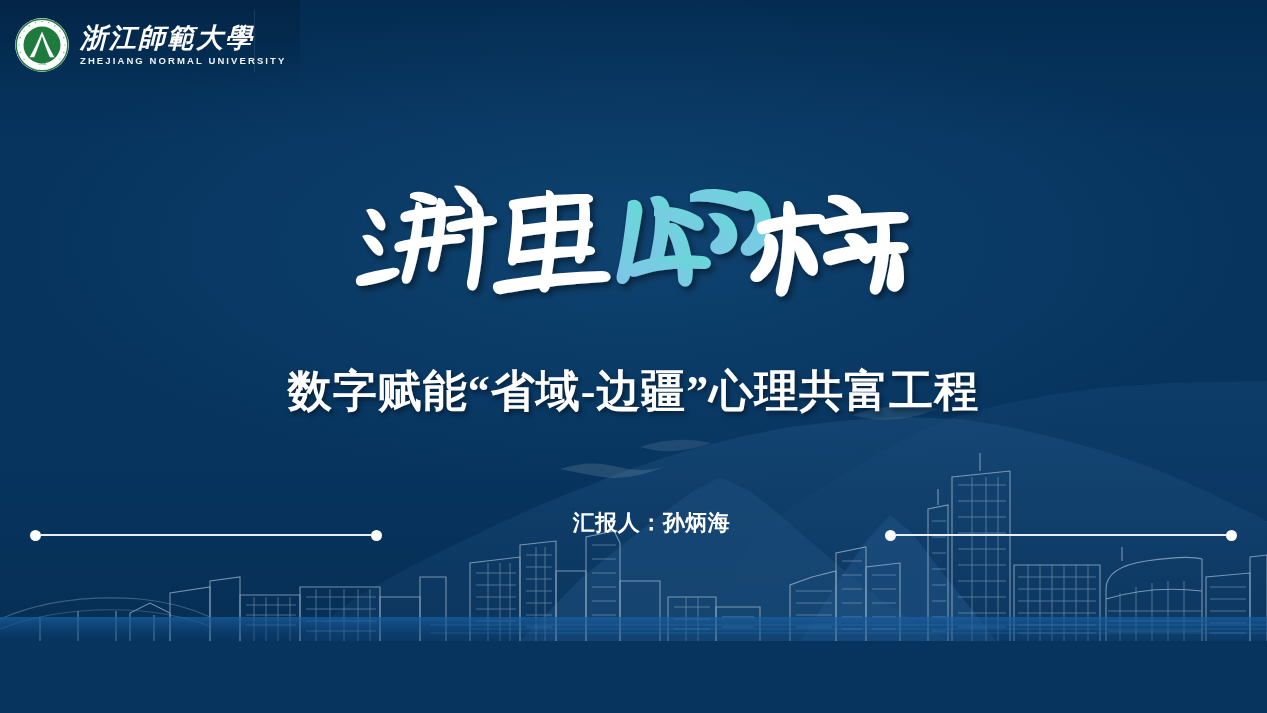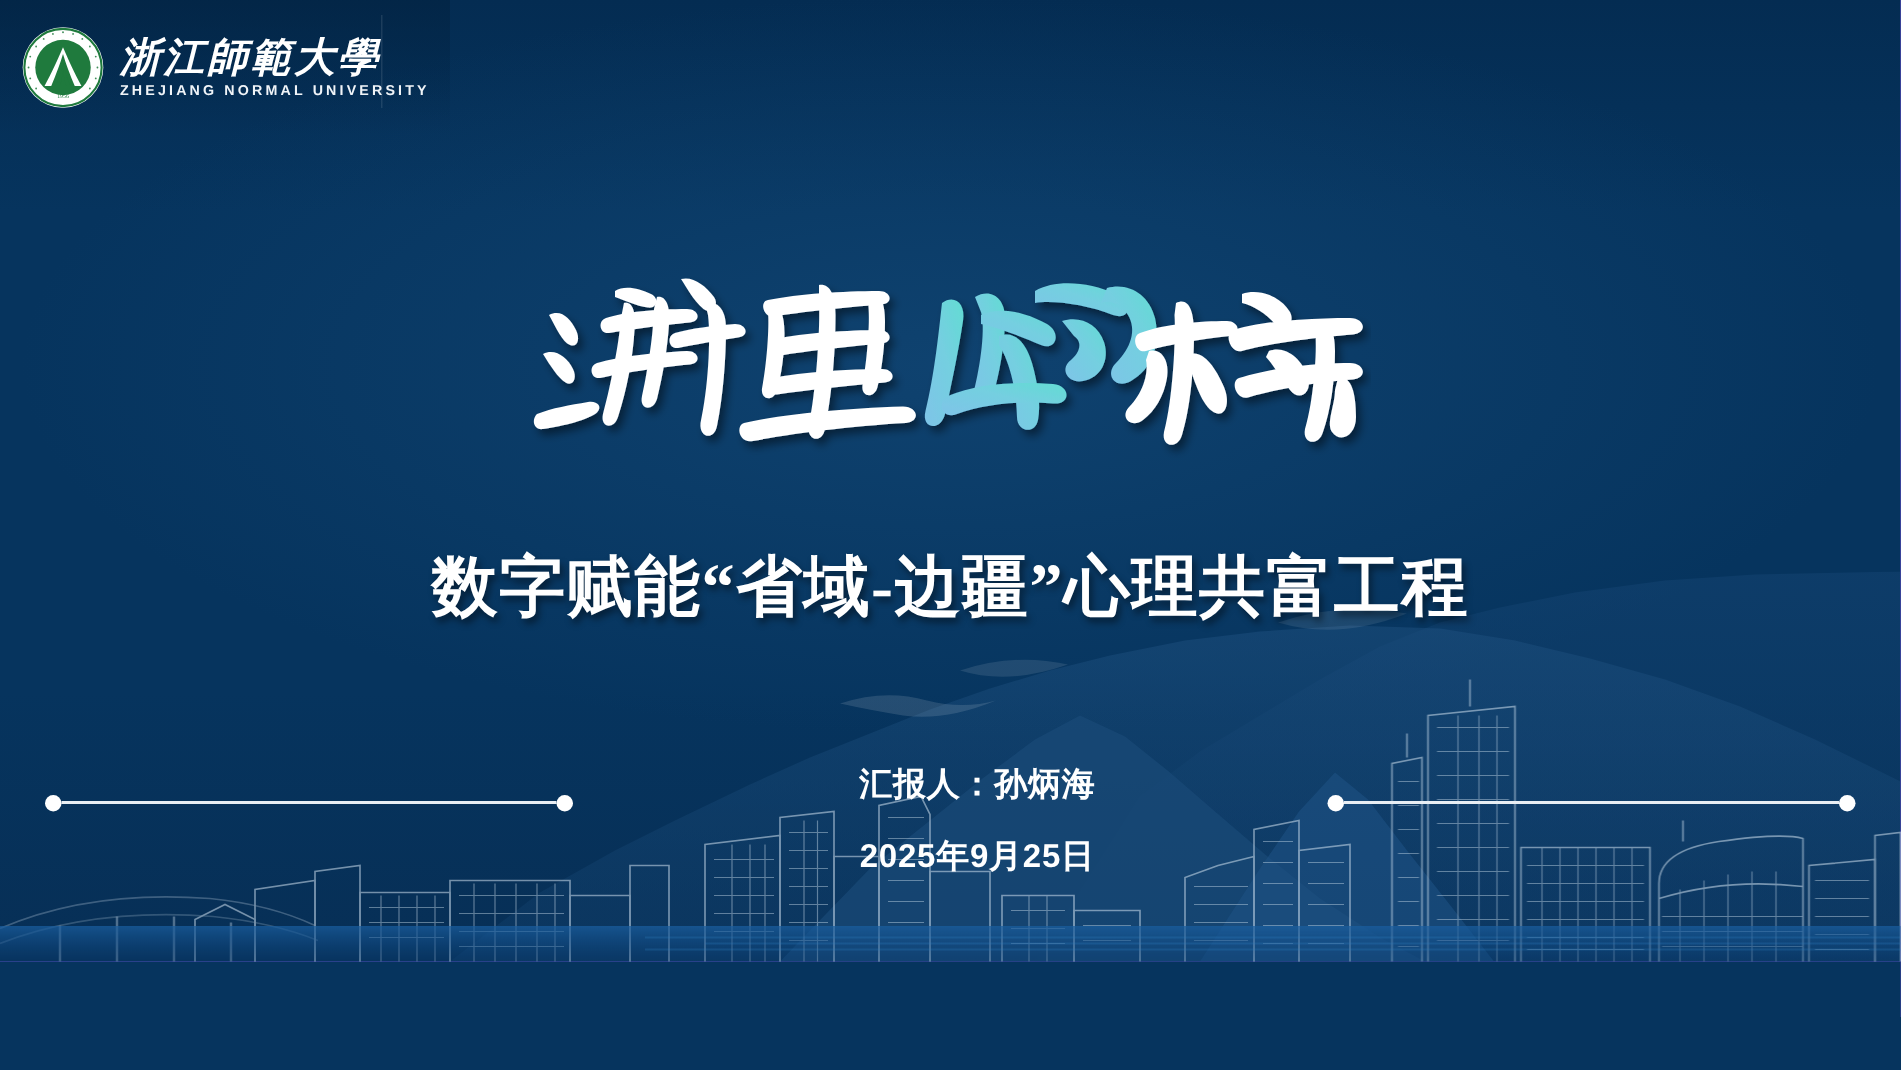--- a/index.html
+++ b/index.html
@@ -8,21 +8,21 @@
     height: 713px;
     overflow: hidden;
     background: #06345e;
     font-family: "Liberation Sans", sans-serif;
   }
 
   #slide {
     position: relative;
     width: 1267px;
     height: 641px;
-    background: #8b5cf6;
+    background: #1d4ed8;
     overflow: hidden;
   }
 
   
   .bg-glow {
     position: absolute;
     inset: 0;
     background:
       radial-gradient(ellipse 70% 55% at 50% 38%, rgba(22,78,126,0.55) 0%, rgba(6,52,94,0) 70%),
       linear-gradient(180deg, #042c52 0%, #06345e 22%, #06345e 72%, #072f56 100%);
@@ -391,16 +391,15 @@
     <span class="dot"></span>
   </div>
   <div class="rule right">
     <span class="dot"></span>
     <span class="bar"></span>
     <span class="dot"></span>
   </div>
 
   <div class="presenter">
     <div class="line">汇报人：孙炳海</div>
-    <div class="line">2025年9月25日</div>
   </div>
 
 </div>
 
 </body></html>

